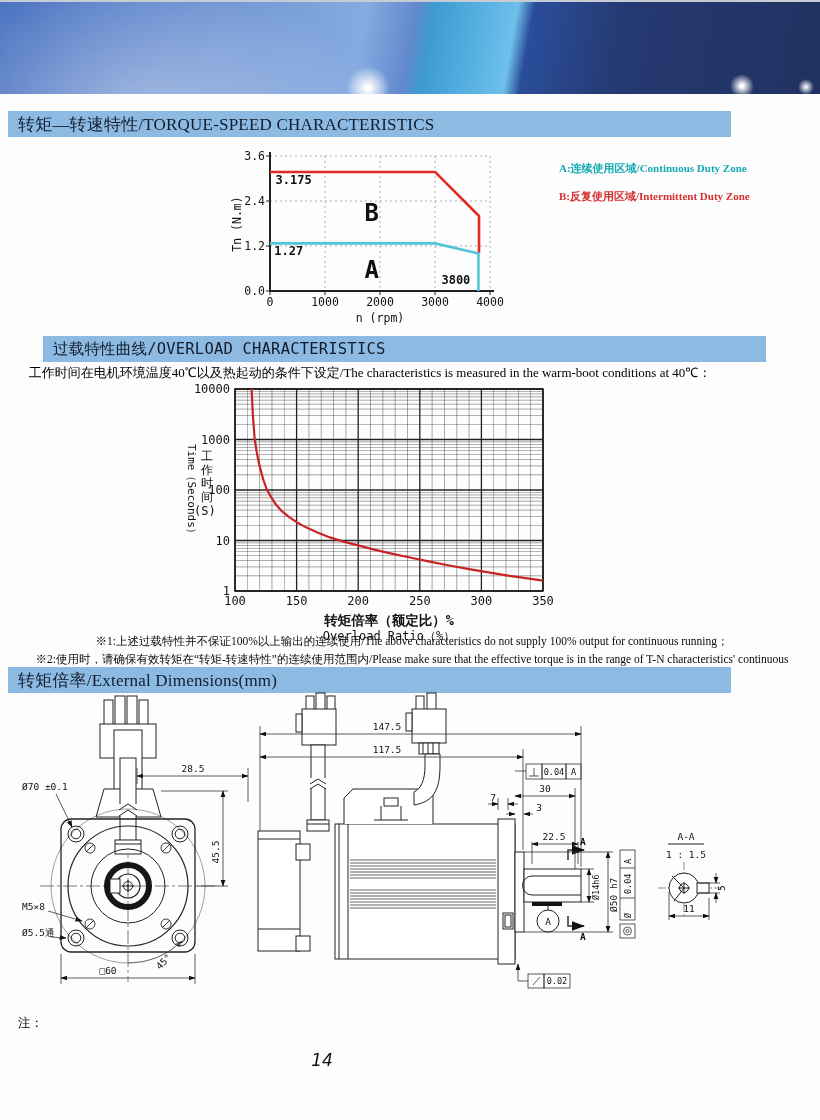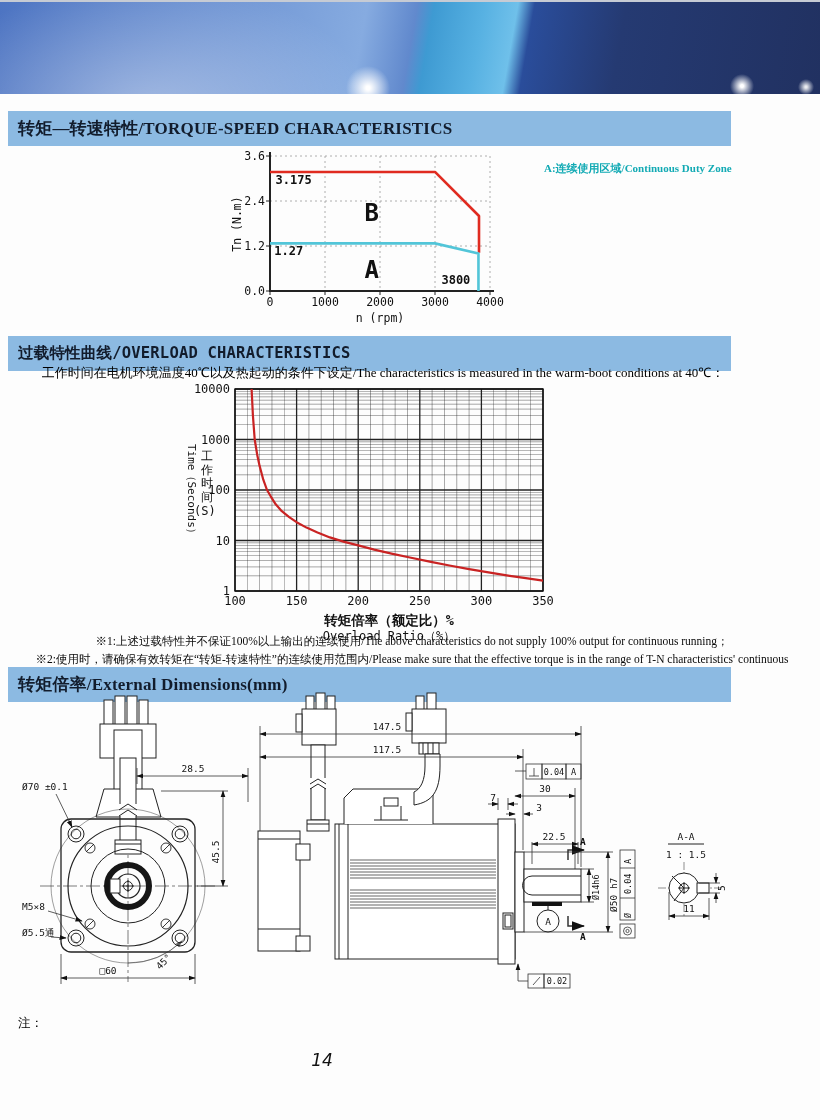--- a/index.html
+++ b/index.html
@@ -11,34 +11,34 @@
   .banner{
     position:absolute;top:2px;left:0;width:820px;height:92px;
     background:
       radial-gradient(circle at 368px 86px, #ffffff 0 2px, rgba(255,255,255,0) 22px),
       radial-gradient(circle at 742px 84px, #ffffff 0 1.5px, rgba(255,255,255,0) 12px),
       radial-gradient(circle at 806px 85px, rgba(255,255,255,.9) 0 1px, rgba(255,255,255,0) 8px),
       radial-gradient(ellipse 320px 180px at 18% 115%, rgba(255,255,255,.38), rgba(255,255,255,0) 70%),
       linear-gradient(100deg,#4d74c2 0%,#7499d6 30%,#86abe0 44%,#6189cd 50%,#3e9ad2 52%,#57b1e2 58%,#6fc0ea 62%,#2a4d9b 64%,#253a72 75%,#213161 100%);
   }
   .secbar{
-    position:absolute;left:8px;width:723px;height:35px;background:#8cbae2;
+    position:absolute;left:8px;width:723px;height:26px;background:#8cbae2;
     display:flex;align-items:center;padding-left:10px;box-sizing:border-box;
-    font-weight:bold;font-size:17px;color:#121c2c;letter-spacing:.2px;
+    font-weight:normal;font-size:17px;color:#121c2c;letter-spacing:.2px;
   }
   .secbar.serif{font-family:"Liberation Serif",serif;}
   .secbar.mono{font-family:"DejaVu Sans Mono",monospace;font-size:15.5px;}
   #bar-tn{top:111px;}
-  #bar-ov{top:336px;}
+  #bar-ov{top:336px;margin-left:35px;}
   #bar-dim{top:667px;}
   .tn-chart{position:absolute;left:225px;top:138px;width:310px;height:190px;}
   .tn-legend{position:absolute;left:544px;top:161px;width:260px;font-family:"Liberation Serif",serif;
     font-weight:bold;font-size:11px;}
-  .tn-legend .leg{margin-bottom:13px;white-space:nowrap;}
-  .ov-subtitle{position:absolute;left:13px;top:363px;width:740px;text-align:center;
+  .tn-legend .leg{margin-bottom:13px;white-space:nowrap;margin-left:15px;}
+  .ov-subtitle{position:absolute;left:0;top:363px;width:740px;text-align:center;
     font-size:13px;color:#000;}
   .ov-chart{position:absolute;left:148px;top:382px;width:430px;height:266px;}
   .ov-note{position:absolute;width:760px;left:0;text-align:center;font-size:11.5px;color:#0a0a0a;padding-left:32px;}
   #ov-note-1{top:634px;}
   #ov-note-2{top:652px;}
   .draw{position:absolute;}
   #front-view{left:20px;top:692px;}
   #side-view{left:256px;top:692px;}
   svg text{font-family:"DejaVu Sans Mono",monospace;fill:#111;}
   svg .dim{font-size:9.5px;}
@@ -91,20 +91,21 @@
       <text x="155" y="184" text-anchor="middle" font-family="&quot;Liberation Sans&quot;,sans-serif" font-size="11.5" fill="#111">n (rpm)</text>
       <text x="68.65" y="45.75" fill="#e02b20" text-anchor="middle" font-size="12" font-family="&quot;Liberation Sans&quot;,sans-serif" font-weight="bold">3.175</text>
       <text x="63.7" y="116.625" fill="#52c5d8" text-anchor="middle" font-size="12" font-family="&quot;Liberation Sans&quot;,sans-serif" font-weight="bold">1.27</text>
       <text x="146.75" y="82.50000000000001" fill="#e02b20" text-anchor="middle" font-size="24" font-family="&quot;Liberation Sans&quot;,sans-serif" font-weight="bold">B</text>
       <text x="146.75" y="139.5" fill="#52c5d8" text-anchor="middle" font-size="24" font-family="&quot;Liberation Sans&quot;,sans-serif" font-weight="bold">A</text>
       <text x="230.9" y="145.5" fill="#111111" text-anchor="middle" font-size="12" font-family="&quot;Liberation Sans&quot;,sans-serif" font-weight="bold">3800</text>
     </svg></div>
 
 <div class="tn-legend">
   <div class="leg" style="color: rgb(18, 170, 180);">A:连续使用区域/Continuous Duty Zone</div>
+  <div class="leg" style="color: rgb(214, 47, 47);">B:反复使用区域/Intermittent Duty Zone</div>
 </div>
 
 <div class="secbar mono" id="bar-ov">过载特性曲线/OVERLOAD CHARACTERISTICS</div>
 
 <div class="ov-subtitle">工作时间在电机环境温度40℃以及热起动的条件下设定/The characteristics is measured in the warm-boot conditions at 40℃：</div>
 
 <div class="ov-chart"><svg viewBox="0 0 430 266" width="430" height="266">
       <defs>
         <clipPath id="ovclip">
           <rect x="87" y="6" width="308" height="203"></rect>

